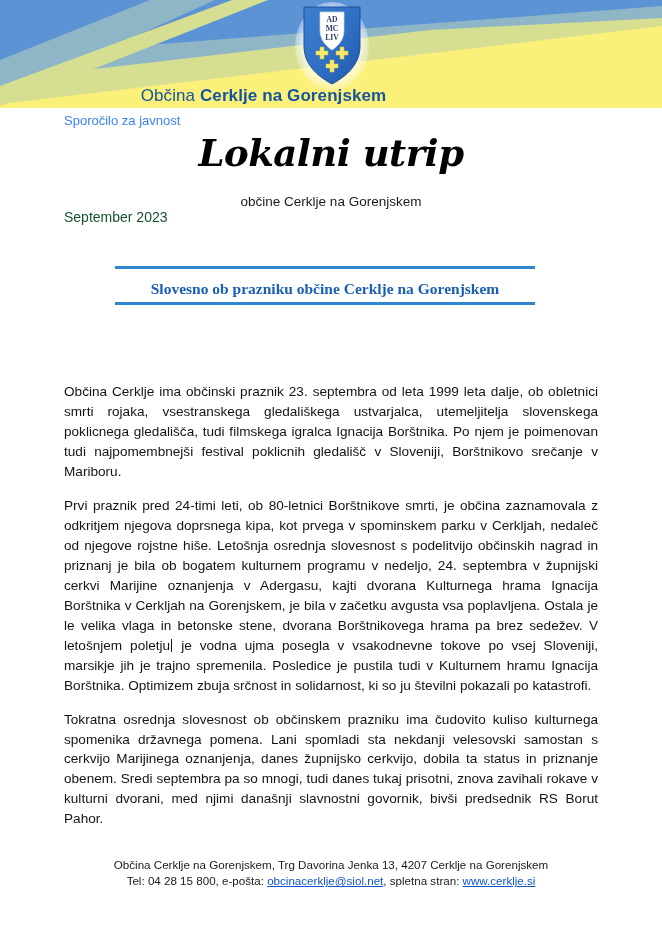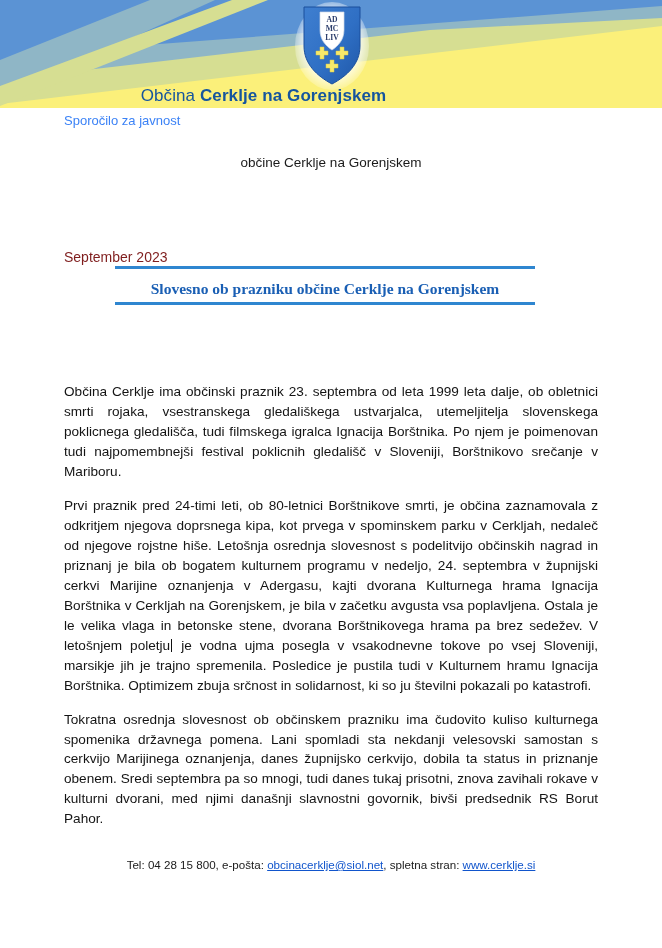--- a/index.html
+++ b/index.html
@@ -87,22 +87,21 @@
     margin-top: 21px;
     font-size: 13.5px;
     color: #1a1a1a;
   }
 
   .issue-date {
     position: absolute;
     left: 64px;
     top: 101px;
     font-size: 14px;
-    color: #7f1d1d;
-    margin-top: 40px;
+    color: #14532d;
   }
 
   
   .article-head {
     position: absolute;
     left: 115px;
     top: 158px;
     width: 420px;
   }
   .rule {
@@ -204,34 +203,36 @@
   <div class="banner-title">
     <span>Občina </span><span class="bold">Cerklje na Gorenjskem</span>
   </div>
 </div>
 
 <div class="page">
 
   <div class="release-label">Sporočilo za javnost</div>
 
   <div class="masthead">
+    <div class="masthead-script">Lokalni utrip</div>
     <div class="masthead-sub">občine Cerklje na Gorenjskem</div>
   </div>
 
   <div class="issue-date">September 2023</div>
 
   <div class="article-head">
     <div class="rule"></div>
     <div class="article-title">Slovesno ob prazniku občine Cerklje na Gorenjskem</div>
     <div class="rule"></div>
   </div>
 
   <div class="article-body">
     <p>Občina Cerklje ima občinski praznik 23. septembra od leta 1999 leta dalje, ob obletnici smrti rojaka, vsestranskega gledališkega ustvarjalca, utemeljitelja slovenskega poklicnega gledališča, tudi filmskega igralca Ignacija Borštnika. Po njem je poimenovan tudi najpomembnejši festival poklicnih gledališč v Sloveniji, Borštnikovo srečanje v Mariboru.</p>
     <p><span>Prvi praznik pred 24-timi leti, ob 80-letnici Borštnikove smrti, je občina zaznamovala z odkritjem njegova doprsnega kipa, kot prvega v spominskem parku v Cerkljah, nedaleč od njegove rojstne hiše. Letošnja osrednja slovesnost s podelitvijo občinskih nagrad in priznanj je bila ob bogatem kulturnem programu v nedeljo, 24. septembra v župnijski cerkvi Marijine oznanjenja v Adergasu, kajti dvorana Kulturnega hrama Ignacija Borštnika v Cerkljah na Gorenjskem, je bila  v začetku avgusta vsa poplavljena. Ostala je le  velika vlaga in betonske stene, dvorana Borštnikovega hrama pa brez sedežev. V letošnjem poletju</span><span class="caret"></span><span> je vodna ujma posegla v vsakodnevne tokove po vsej Sloveniji, marsikje jih je trajno spremenila. Posledice je pustila tudi v Kulturnem hramu Ignacija Borštnika.  Optimizem zbuja srčnost in solidarnost, ki so ju številni pokazali po katastrofi.</span></p>
     <p>Tokratna osrednja slovesnost ob občinskem prazniku ima čudovito kuliso kulturnega spomenika državnega pomena. Lani spomladi sta nekdanji velesovski samostan s cerkvijo Marijinega oznanjenja, danes župnijsko cerkvijo, dobila ta status in priznanje obenem. Sredi septembra pa so mnogi, tudi danes tukaj prisotni, znova zavihali rokave v kulturni dvorani, med njimi današnji slavnostni govornik, bivši predsednik RS Borut Pahor.</p>
   </div>
 
   <div class="doc-footer">
+    <div>Občina Cerklje na Gorenjskem, Trg Davorina Jenka 13, 4207 Cerklje na Gorenjskem</div>
     <div><span>Tel: 04 28 15 800, e-pošta: </span><a href="#">obcinacerklje@siol.net</a><span>, spletna stran: </span><a href="#">www.cerklje.si</a></div>
   </div>
 
 </div>
 
 </body></html>

